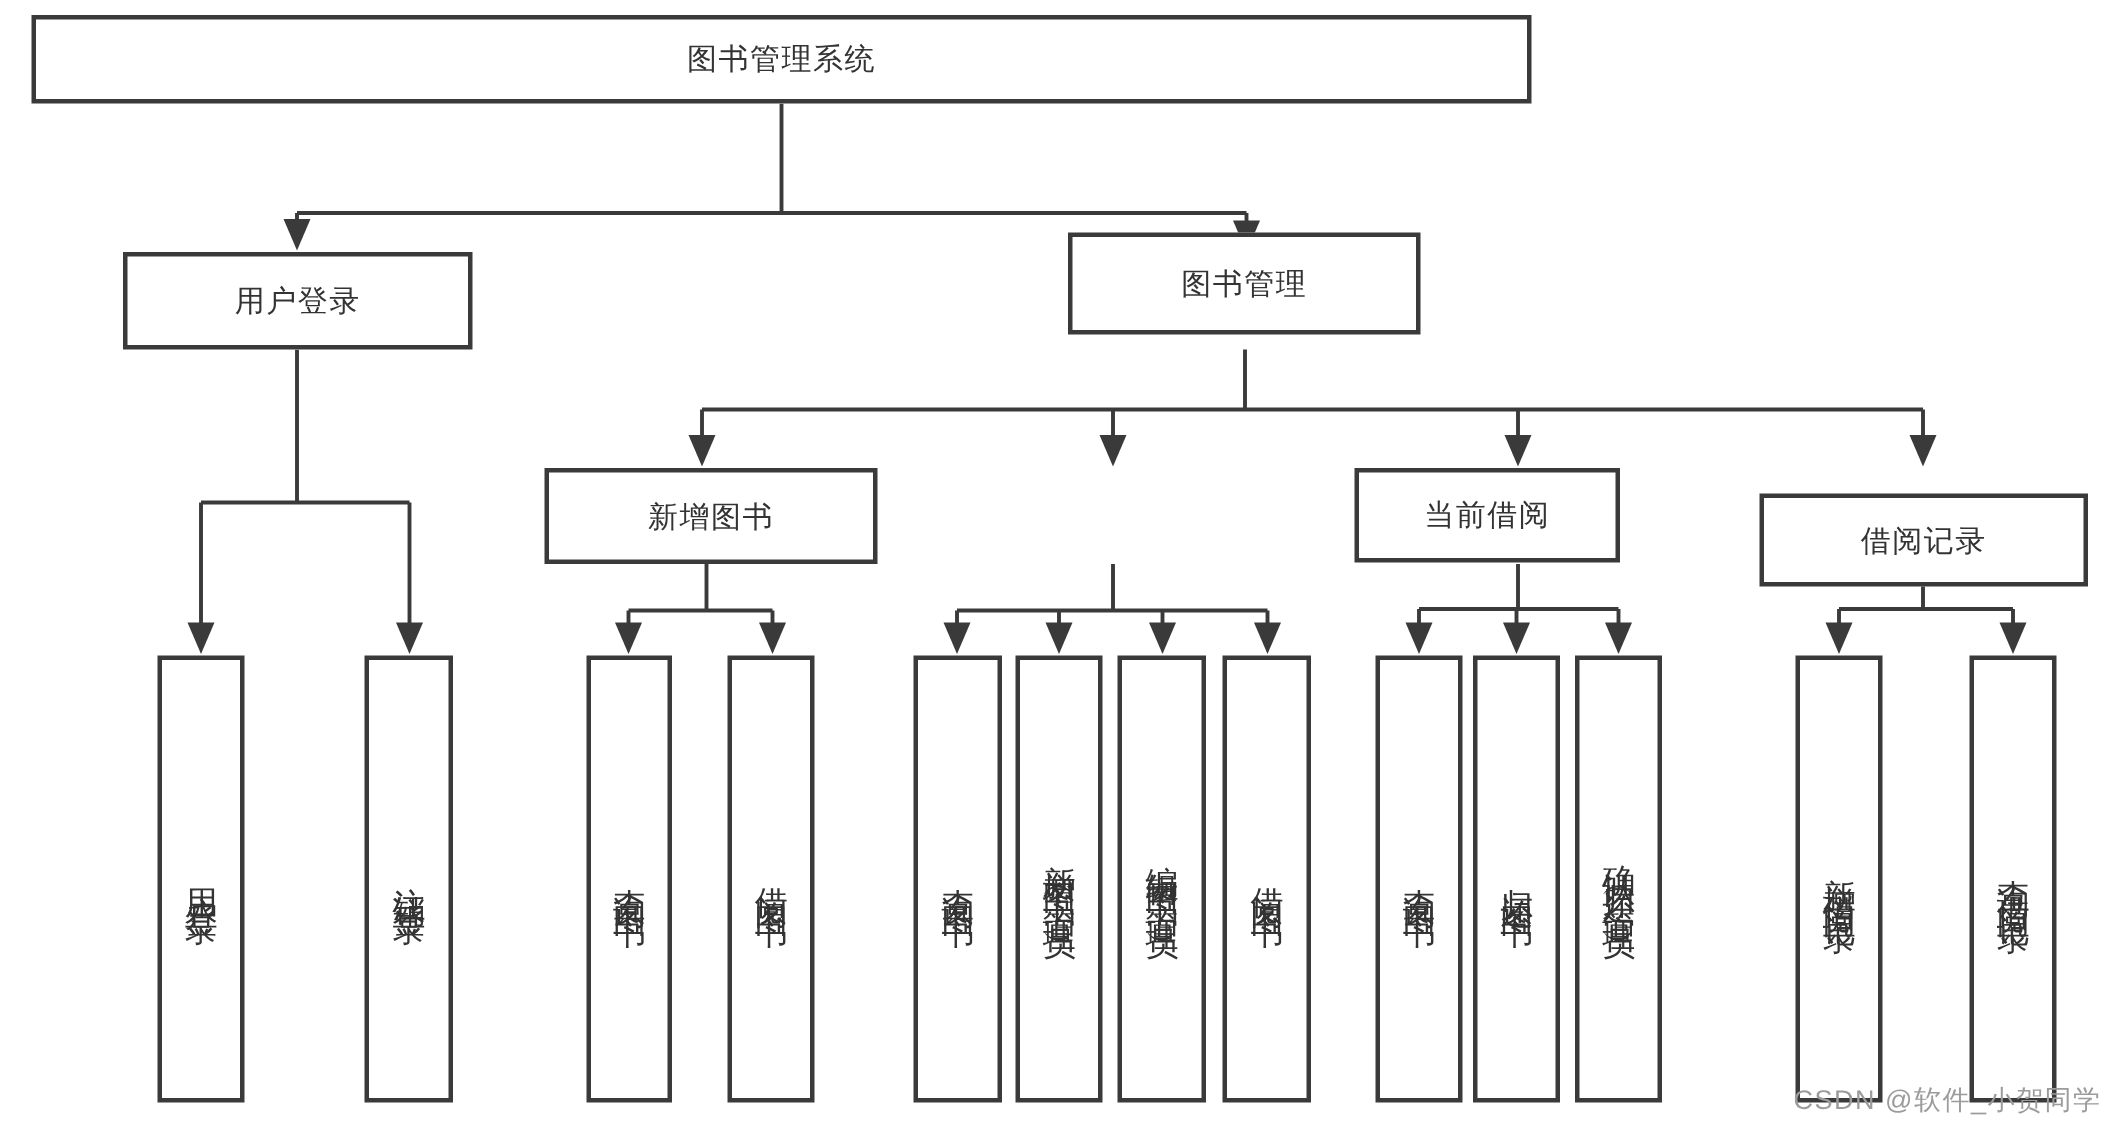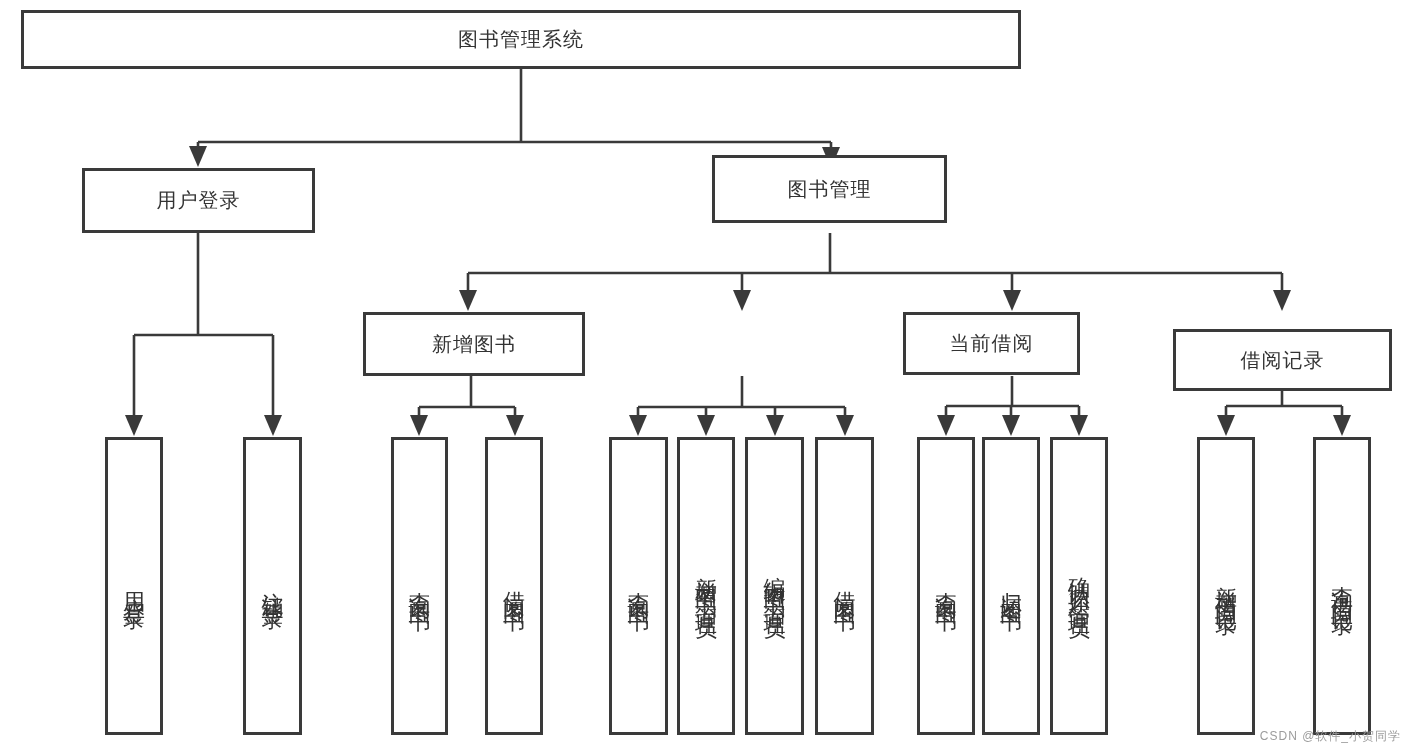--- a/index.html
+++ b/index.html
@@ -32,21 +32,21 @@
     writing-mode:vertical-rl;
     text-orientation:mixed;
     font-size:22px;
     letter-spacing:6px;
     line-height:1.1;
     white-space:nowrap;
   }
   #watermark{
     position:absolute;
     right:4px;bottom:2px;
-    font-size:12px;
+    font-size:18px;
     color:var(--watermark);
     letter-spacing:1px;
     white-space:nowrap;
   }
 </style>
 </head>
 <body>
 
 <div id="canvas">
 

